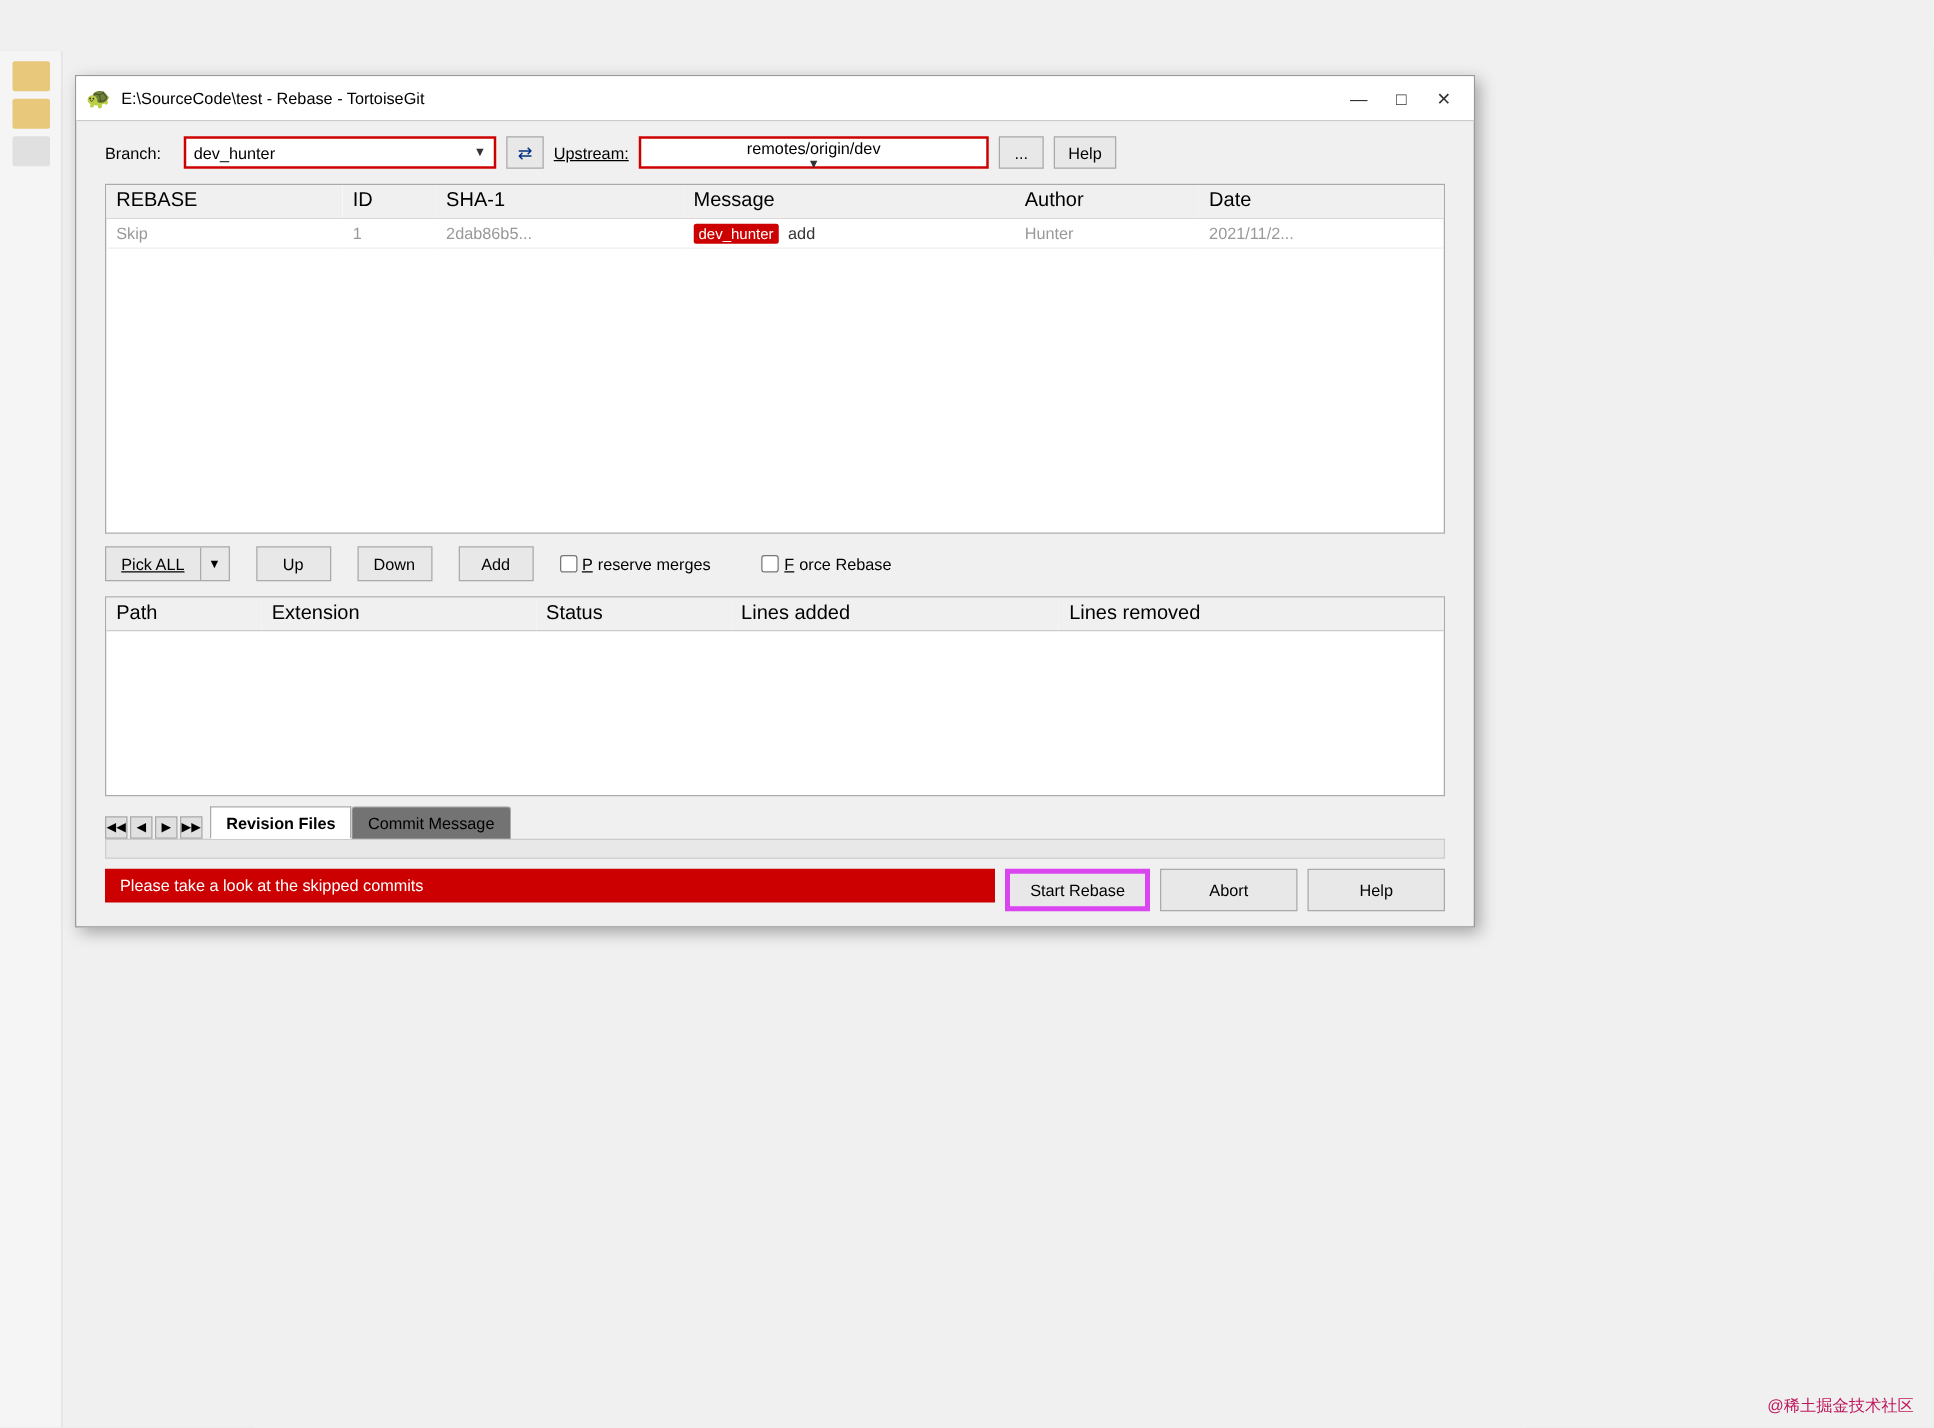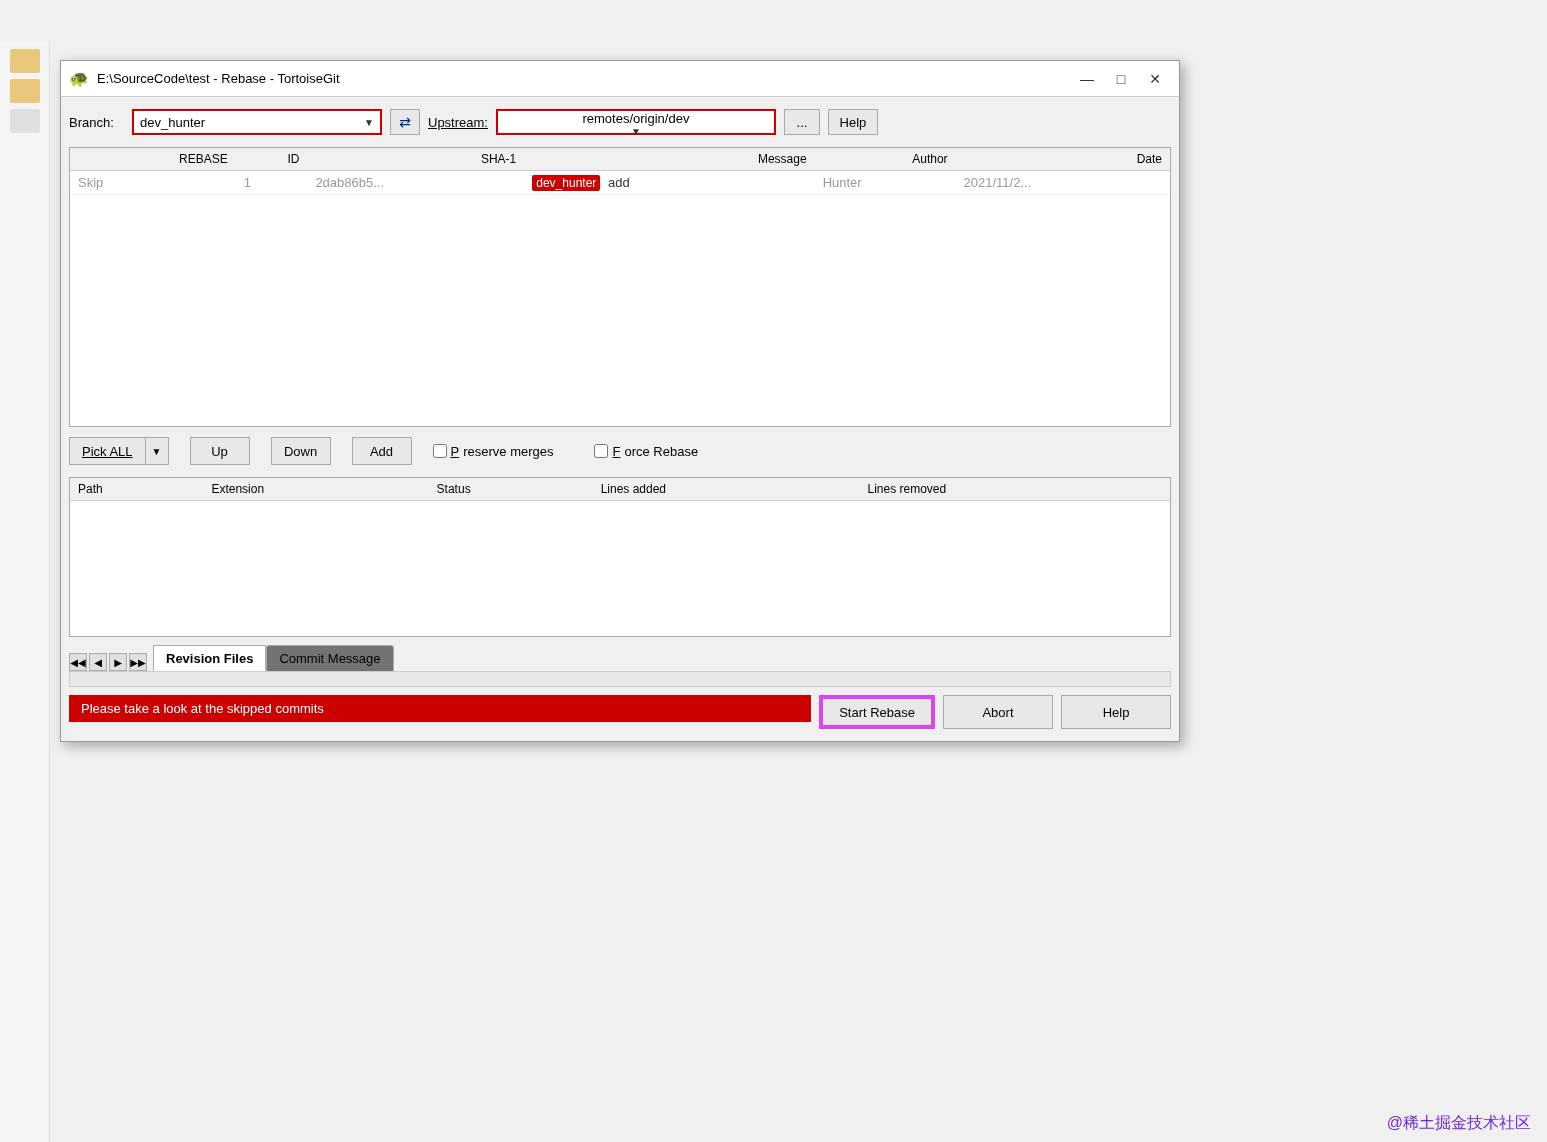--- a/index.html
+++ b/index.html
@@ -55,22 +55,22 @@
 
     .sidebar-icon.doc {
       background: #e0e0e0;
     }
 
     
     .watermark {
       position: absolute;
       bottom: 8px;
       right: 16px;
-      font-size: 16px;
-      color: #6d28d9;
+      font-size: 13px;
+      color: #be185d;
     }
 
     
     .dialog-overlay {
       position: absolute;
       top: 60px;
       left: 60px;
       width: 1120px;
       background: #f0f0f0;
       border: 1px solid #999;
@@ -117,21 +117,21 @@
       cursor: pointer;
       display: flex;
       align-items: center;
       justify-content: center;
       font-size: 14px;
       color: #333;
     }
 
     
     .dialog-content {
-      padding: 12px 8px;
+      padding: 12px 23px;
     }
 
     
     .branch-row {
       display: flex;
       align-items: center;
       gap: 8px;
       margin-bottom: 12px;
     }
 
@@ -236,23 +236,23 @@
     .commits-table {
       width: 100%;
       border-collapse: collapse;
       font-size: 13px;
     }
 
     .commits-table th {
       background: #f0f0f0;
       border-bottom: 1px solid #ccc;
       padding: 4px 8px;
-      text-align: right;
+      text-align: left;
       font-weight: normal;
-      font-size: 12px;
+      font-size: 16px;
       position: sticky;
       top: 0;
     }
 
     .commits-table td {
       padding: 4px 8px;
       border-bottom: 1px solid #f0f0f0;
       color: #999;
     }
 
@@ -348,21 +348,21 @@
       border-collapse: collapse;
       font-size: 13px;
     }
 
     .files-table th {
       background: #f0f0f0;
       border-bottom: 1px solid #ccc;
       padding: 4px 8px;
       text-align: left;
       font-weight: normal;
-      font-size: 12px;
+      font-size: 16px;
       position: sticky;
       top: 12px;
     }
 
     
     .tabs-row {
       display: flex;
       align-items: flex-end;
       margin-bottom: 0;
       gap: 0;

